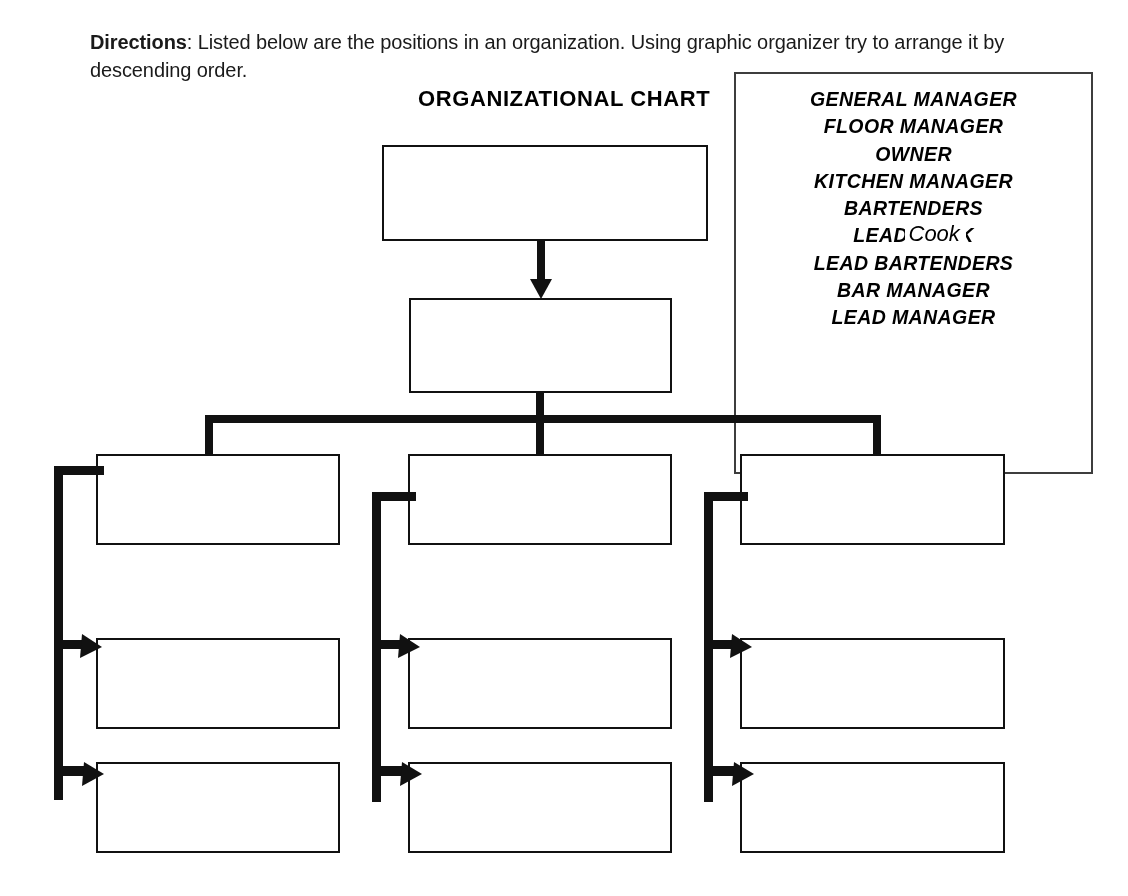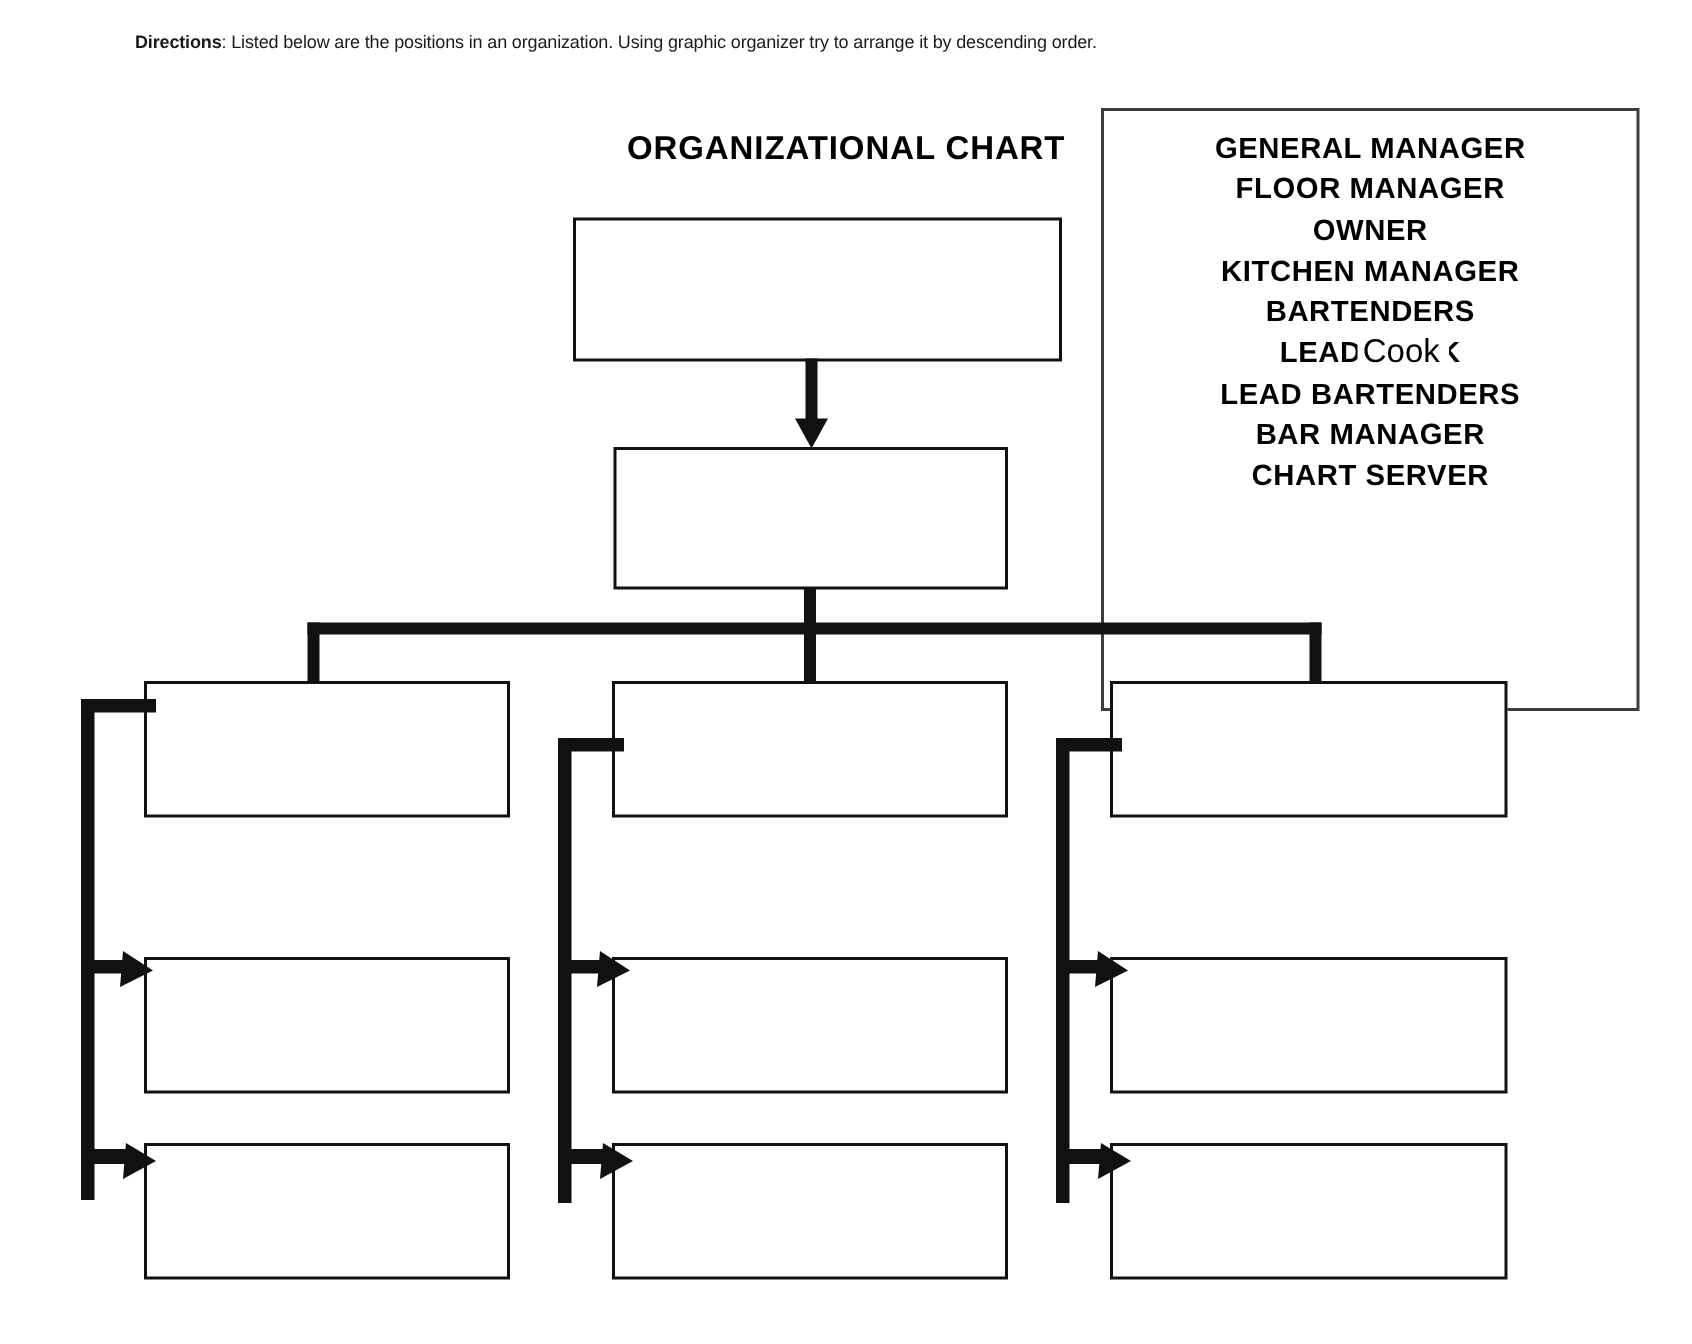--- a/index.html
+++ b/index.html
@@ -18,21 +18,21 @@
     background: #ffffff;
     overflow: hidden;
   }
 
   
   #directions {
     position: absolute;
     left: 90px;
     top: 8px;
     width: 920px;
-    font-size: 12px;
+    font-size: 20px;
     line-height: 1.42;
     color: #1a1a1a;
     letter-spacing: -0.1px;
   }
   #directions .lead {
     font-weight: bold;
   }
 
   
   #chart-title {
@@ -49,20 +49,21 @@
   #word-bank {
     position: absolute;
     left: 734px;
     top: 72px;
     width: 359px;
     height: 402px;
     border: 2px solid #3d3d3d;
     background: #ffffff;
     box-sizing: border-box;
     padding-top: 12px;
+    font-style: italic;
   }
   #word-bank .wb-item {
     text-align: center;
     font-size: 19.5px;
     font-weight: bold;
     line-height: 27.3px;
     letter-spacing: 0.4px;
     white-space: nowrap;
   }
   #word-bank .wb-item.patched {
@@ -108,21 +109,21 @@
 
   <div id="word-bank">
     <div class="wb-item">GENERAL MANAGER</div>
     <div class="wb-item">FLOOR MANAGER</div>
     <div class="wb-item">OWNER</div>
     <div class="wb-item">KITCHEN MANAGER</div>
     <div class="wb-item">BARTENDERS</div>
     <div class="wb-item patched"><span>LEAD COOK</span><span class="patch-overlay">Cook</span></div>
     <div class="wb-item">LEAD BARTENDERS</div>
     <div class="wb-item">BAR MANAGER</div>
-    <div class="wb-item">CHART SERVER</div>
+    <div class="wb-item">LEAD MANAGER</div>
   </div>
 
   <div class="node-box" style="left:382px; top:145px; width:326px; height:96px;"></div>
 
   <svg class="arrow-svg" style="left:528px; top:239px;" width="26" height="62" viewBox="0 0 26 62">
     <rect x="9" y="0" width="8" height="42" fill="#111111"></rect>
     <polygon points="2,40 24,40 13,60" fill="#111111"></polygon>
   </svg>
 
   <div class="node-box" style="left:409px; top:298px; width:263px; height:95px;"></div>

